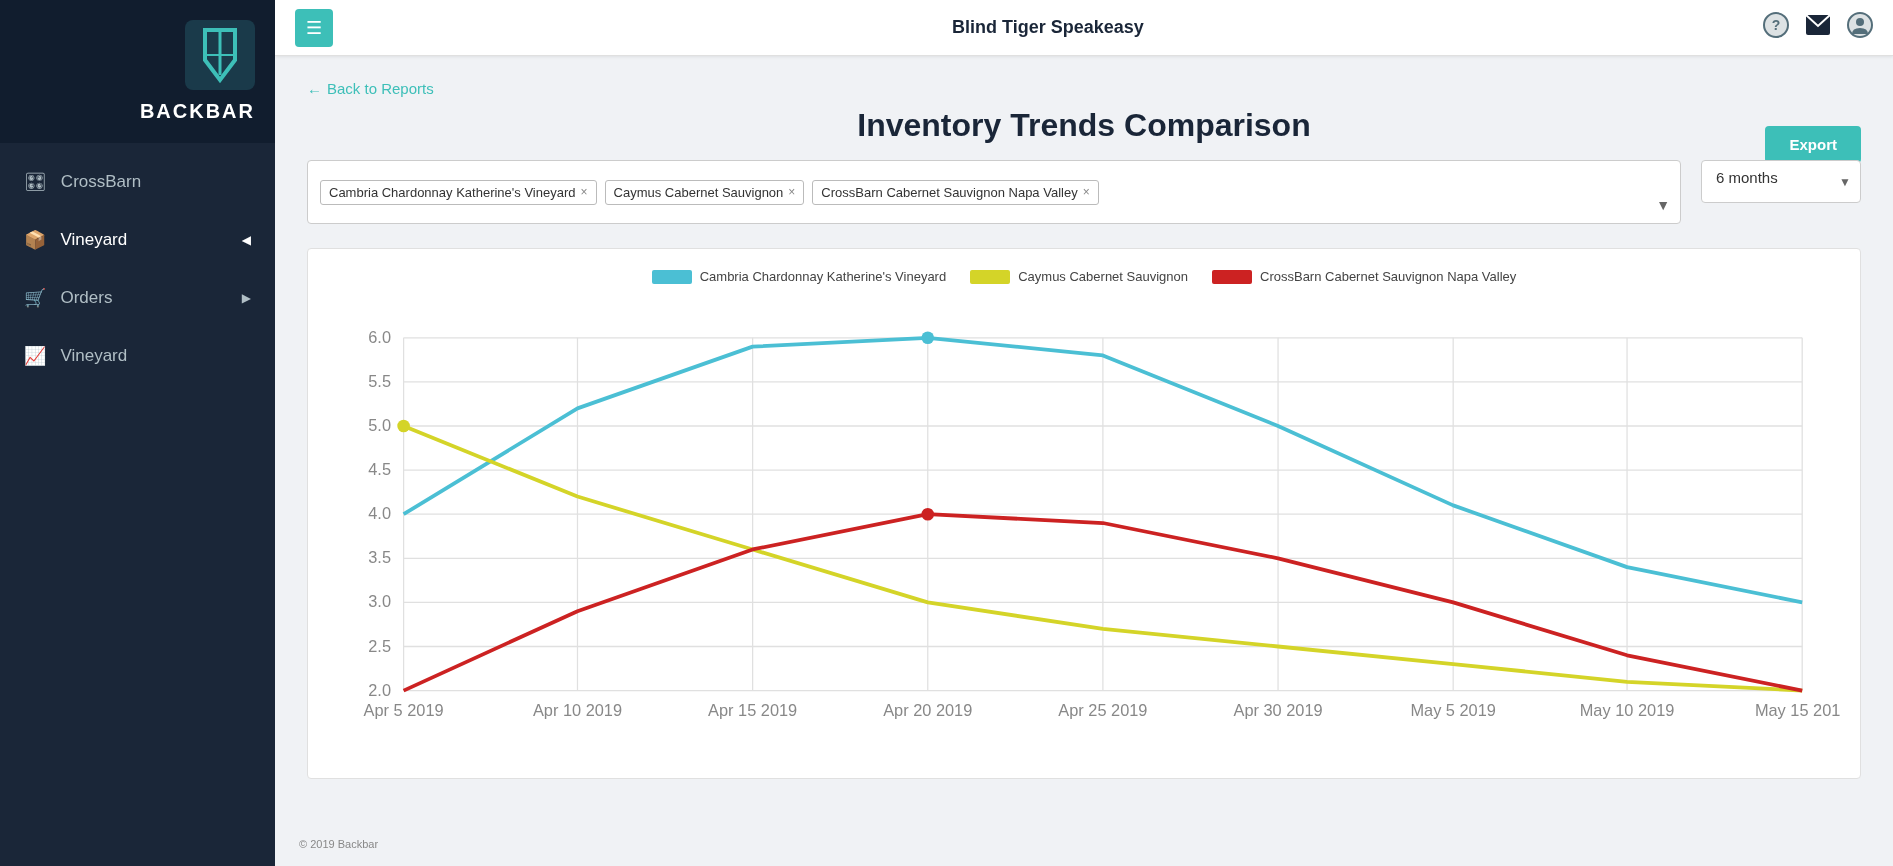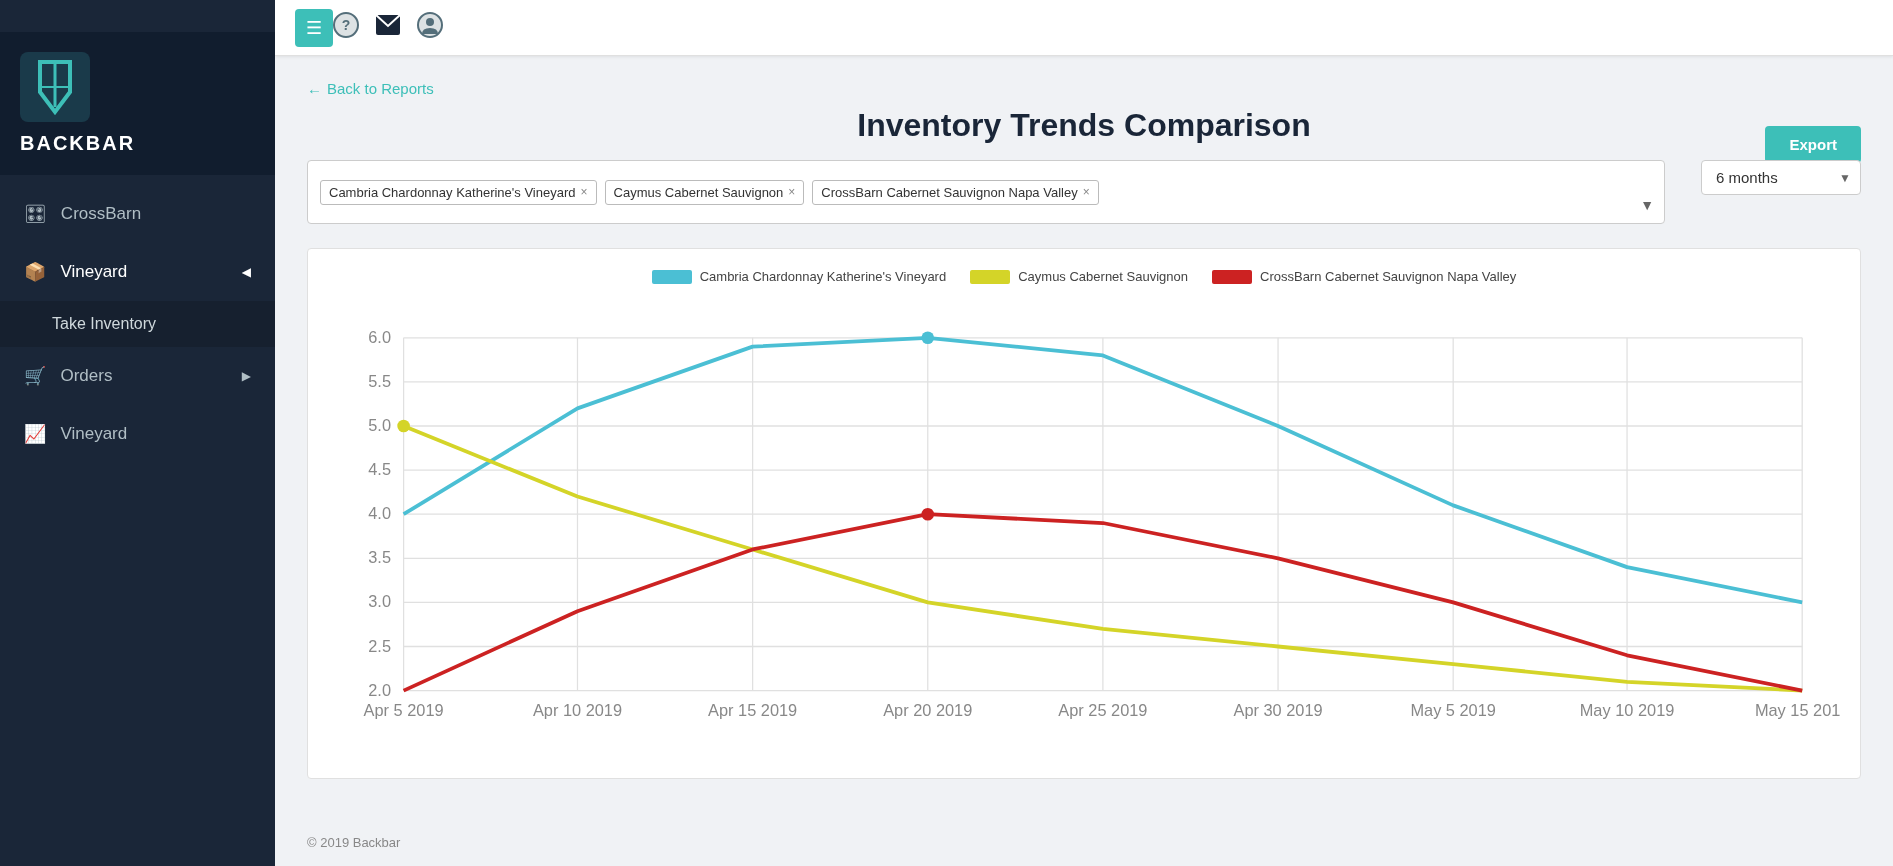--- a/index.html
+++ b/index.html
@@ -13,23 +13,22 @@
       display: flex;
       flex-direction: column;
       color: #fff;
       height: 100%;
     }
     .sidebar-logo {
       background: #111d2e;
       padding: 20px;
       display: flex;
       flex-direction: column;
-      align-items: flex-start;
+      align-items: flex-end;
       gap: 10px;
-      margin-top: 32px;
     }
     .logo-icon {
       width: 70px;
       height: 70px;
     }
     .logo-text {
       font-size: 20px;
       font-weight: 800;
       letter-spacing: 2px;
       color: #fff;
@@ -192,27 +191,26 @@
 
     
     .time-select-wrap {
       display: flex;
       align-items: center;
     }
     .time-select {
       border: 1px solid #ccc;
       border-radius: 4px;
       background: #fff;
-      padding: 8px 32px 8px 14px;
+      padding: 8px 32px 16px 14px;
       font-size: 15px;
       color: #333;
       appearance: none;
       cursor: pointer;
       min-width: 160px;
-      margin-left: 16px;
     }
     .time-select-wrap {
       position: relative;
     }
     .time-select-wrap::after {
       content: '▼';
       position: absolute;
       right: 10px;
       top: 50%;
       transform: translateY(-50%);
@@ -262,22 +260,22 @@
       color: #444;
     }
     .legend-swatch {
       width: 40px;
       height: 14px;
       border-radius: 2px;
     }
 
     
     .footer {
-      padding: 16px 32px;
-      font-size: 13px;
+      padding: 16px 24px;
+      font-size: 11px;
       color: #888;
       background: #f0f2f5;
     }
 
     
     .chart-svg-wrap {
       width: 100%;
     }
   </style>
 </head>
@@ -296,39 +294,37 @@
   <nav class="sidebar-nav">
     <div class="nav-item">
       <span class="nav-icon">🎛</span>
       <span>CrossBarn</span>
     </div>
     <div class="nav-item active">
       <span class="nav-icon">📦</span>
       <span>Vineyard</span>
       <span class="chevron">◀</span>
     </div>
-    <div class="nav-sub-item">
-      <span>Take Inventory</span>
-    </div>
     <div class="nav-item">
       <span class="nav-icon">🛒</span>
       <span>Orders</span>
       <span class="chevron">▶</span>
     </div>
     <div class="nav-item">
       <span class="nav-icon">📈</span>
       <span>Vineyard</span>
     </div>
   </nav>
 </div>
 
 <div class="main">
 
   <div class="topbar">
     <button class="topbar-menu-btn">☰</button>
+    <span class="topbar-title">Blind Tiger Speakeasy</span>
     <div class="topbar-icons">
       <button class="topbar-icon-btn" title="Help">
         <svg width="26" height="26" viewBox="0 0 26 26">
           <circle cx="13" cy="13" r="12" fill="#546e7a" opacity="0.2"></circle>
           <circle cx="13" cy="13" r="12" stroke="#546e7a" stroke-width="2" fill="none"></circle>
           <text x="13" y="18" text-anchor="middle" font-size="14" font-weight="bold" fill="#546e7a">?</text>
         </svg>
       </button>
       <button class="topbar-icon-btn" title="Messages">
         <svg width="26" height="22" viewBox="0 0 26 22">

